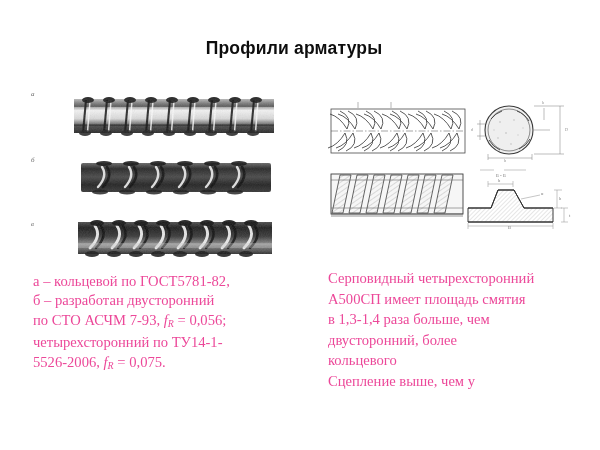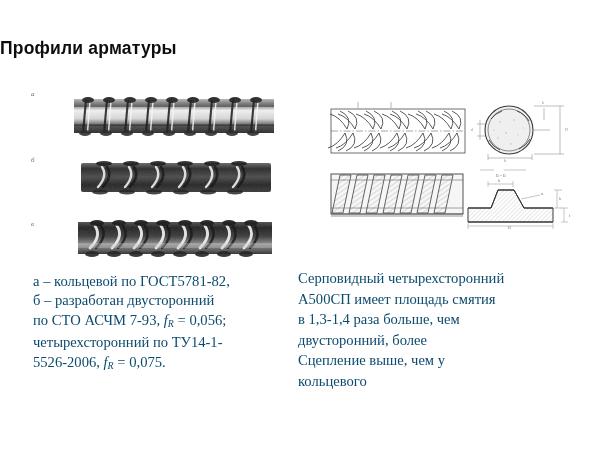--- a/index.html
+++ b/index.html
@@ -15,21 +15,21 @@
     font-family: "Liberation Serif", serif;
     color: #111111;
   }
 
   
   #slide-title {
     position: absolute;
     left: 0;
     top: 38px;
     width: 588px;
-    text-align: left;
+    text-align: center;
     font-family: "Liberation Sans", sans-serif;
     font-weight: bold;
     font-size: 17.5px;
     letter-spacing: .2px;
     color: #0d0d0d;
   }
 
   
   .photo-label {
     position: absolute;
@@ -54,31 +54,31 @@
   .drawing {
     position: absolute;
   }
   #drawing-top    { left: 328px; top: 100px; width: 262px; height: 62px; }
   #drawing-bottom { left: 328px; top: 166px; width: 262px; height: 66px; }
 
   
   .caption {
     position: absolute;
     font-family: "Liberation Serif", serif;
-    color: #0c4a6e;
+    color: #ec4899;
   }
   #caption-left {
     left: 33px;
     top: 272px;
     width: 250px;
     font-size: 14.6px;
     line-height: 19.4px;
   }
   #caption-right {
-    left: 298px;
+    left: 328px;
     top: 268px;
     width: 272px;
     font-size: 14.6px;
     line-height: 20.6px;
   }
   .cap-line { white-space: nowrap; }
   #caption-right .cap-line { white-space: normal; }
   .fr {
     font-style: italic;
   }
@@ -475,15 +475,15 @@
   <div class="cap-line"><span>по СТО АСЧМ 7-93, </span><span class="fr"><i>f</i><sub>R</sub></span><span> = 0,056;</span></div>
   <div class="cap-line">четырехсторонний по ТУ14-1-</div>
   <div class="cap-line"><span>5526-2006, </span><span class="fr"><i>f</i><sub>R</sub></span><span> = 0,075.</span></div>
 </div>
 
 <div class="caption" id="caption-right">
   <div class="cap-line">Серповидный четырехсторонний</div>
   <div class="cap-line">А500СП  имеет площадь смятия</div>
   <div class="cap-line">в 1,3-1,4 раза больше, чем</div>
   <div class="cap-line">двусторонний, более</div>
+  <div class="cap-line">кольцевого</div>
   <div class="cap-line">Сцепление выше, чем у</div>
-  <div class="cap-line">кольцевого</div>
 </div>
 
 </body></html>

